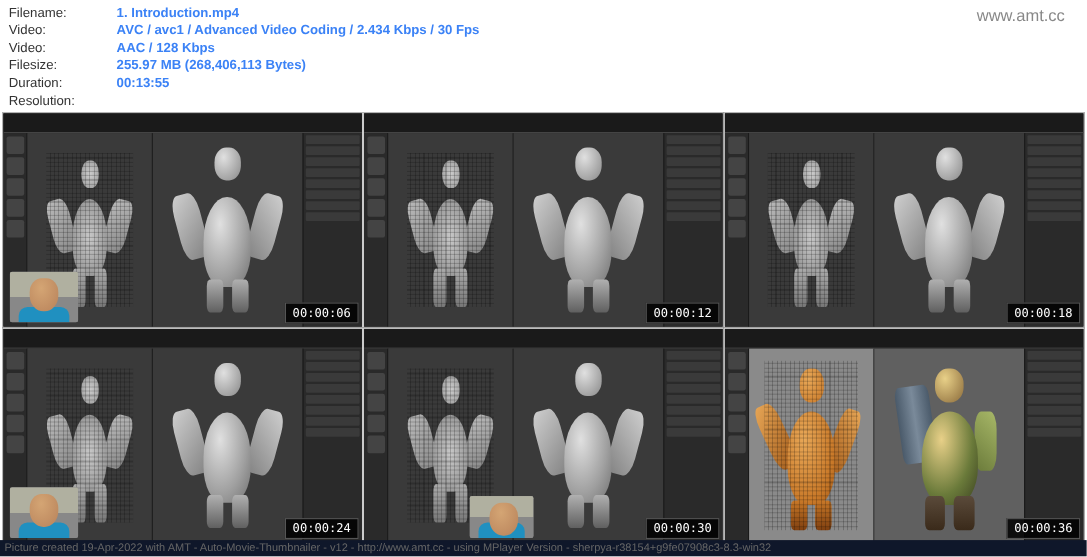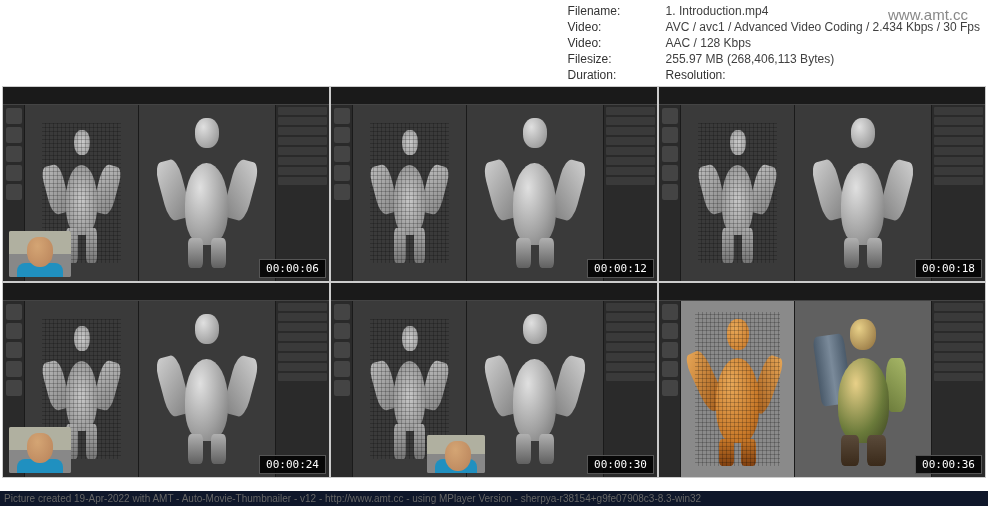--- a/index.html
+++ b/index.html
@@ -1,21 +1,21 @@
 <!DOCTYPE html>
 <html><head>
   <meta charset="utf-8">
   <style>
     * { margin: 0; padding: 0; box-sizing: border-box; }
     body { width: 988px; height: 506px; background: #fff; font-family: Arial, sans-serif; font-size: 12px; position: relative; }
     
-    .header { padding: 4px 8px; display: flex; justify-content: flex-end; }
+    .header { padding: 4px 8px; display: flex; }
     .meta-table { display: grid; grid-template-columns: 90px auto; gap: 2px 8px; }
     .meta-label { color: #333; }
-    .meta-value { color: #404040; }
+    .meta-value { color: #3b82f6; font-weight: bold; }
     
     .logo { position: absolute; right: 20px; top: 6px; text-align: center; }
     .logo-text { font-size: 28px; font-weight: bold; color: #c8c8a0; letter-spacing: 2px; text-shadow: 1px 1px 2px rgba(0,0,0,0.3); }
     .logo-url { font-size: 15px; color: #888; }
     
     .grid { display: grid; grid-template-columns: repeat(3, 1fr); grid-template-rows: repeat(2, 1fr); gap: 0; padding: 0 2px; height: 392px; }
     
     .thumb { position: relative; background: #2a2a2a; border: 1px solid #ccc; overflow: hidden; }
     .thumb-ui { width: 100%; height: 100%; position: relative; background: #323232; }
     
@@ -83,20 +83,21 @@
   <div class="meta-table">
     <div class="meta-label">Filename:</div>
     <div class="meta-value">1. Introduction.mp4</div>
     <div class="meta-label">Video:</div>
     <div class="meta-value">AVC / avc1 / Advanced Video Coding / 2.434 Kbps / 30 Fps</div>
     <div class="meta-label">Video:</div>
     <div class="meta-value">AAC / 128 Kbps</div>
     <div class="meta-label">Filesize:</div>
     <div class="meta-value">255.97 MB (268,406,113 Bytes)</div>
     <div class="meta-label">Duration:</div>
+    <div class="meta-value">00:13:55</div>
     <div class="meta-label">Resolution:</div>
   </div>
 </div>
 
 <div class="logo">
   <div class="logo-url">www.amt.cc</div>
 </div>
 
 <div class="grid">
 

